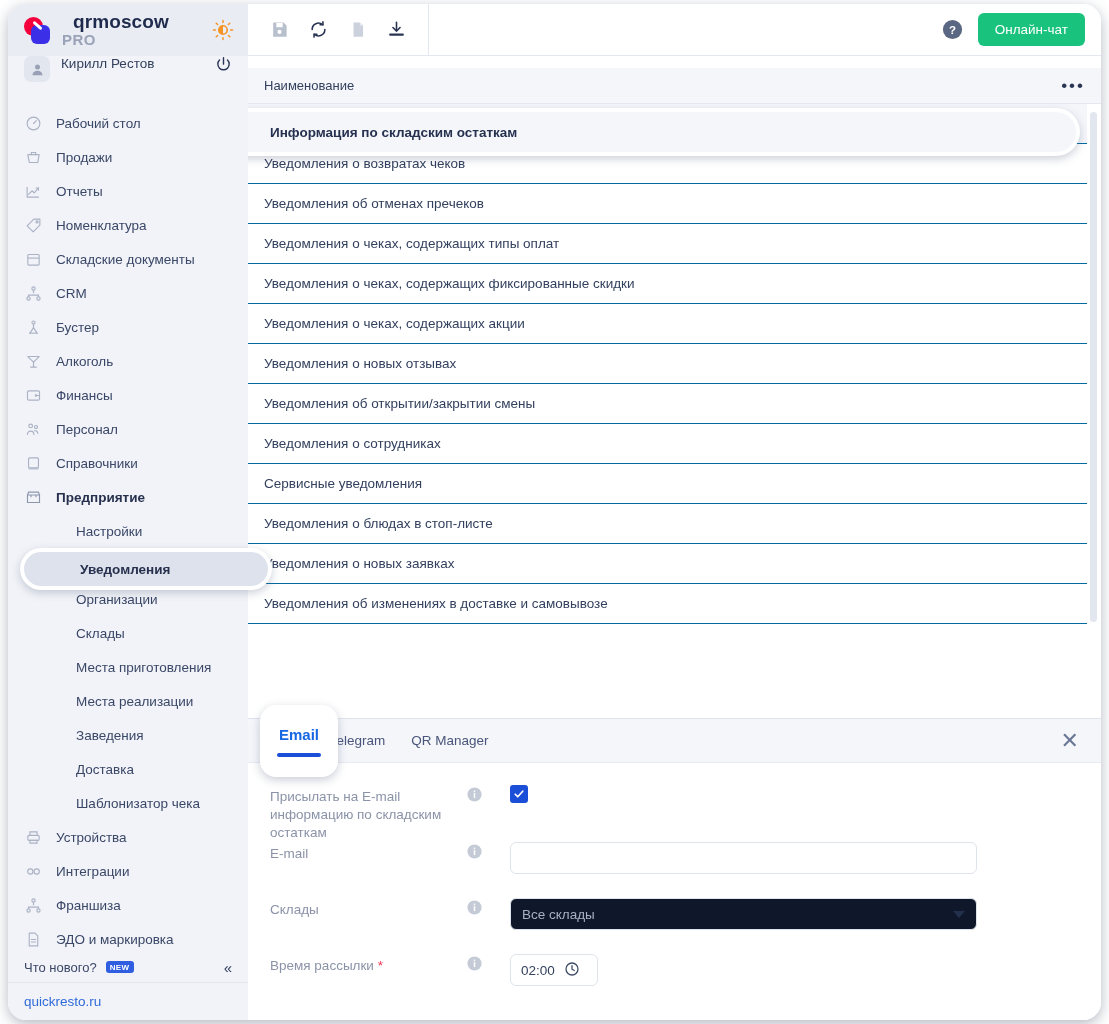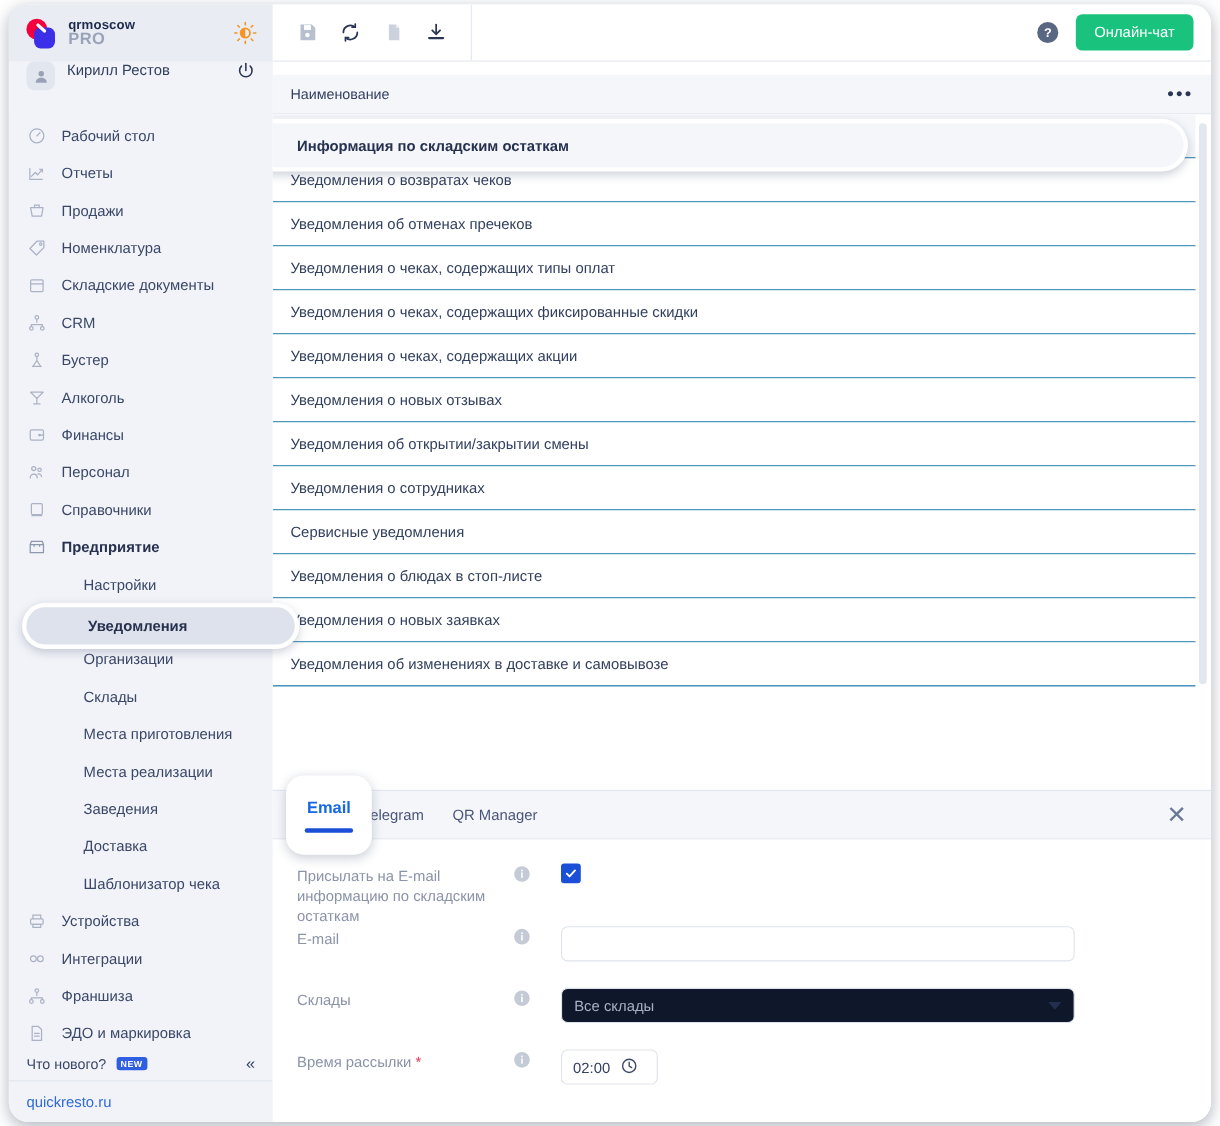--- a/index.html
+++ b/index.html
@@ -47,21 +47,21 @@
     position: absolute; left: 2px; top: 2px;
     width: 19px; height: 19px; border-radius: 50%;
     background: #f5003c;
   }
   .logo .slash {
     position: absolute; left: 10px; top: 9px;
     width: 11px; height: 3px; background: #fff;
     transform: rotate(42deg); border-radius: 2px;
   }
   .brand-text { flex: 1; line-height: 1.05; }
-  .brand-name { font-size: 12px; font-weight: bold; color: #1f2b4d; letter-spacing: .1px;}
+  .brand-name { font-size: 19px; font-weight: bold; color: #1f2b4d; letter-spacing: .1px; margin-left: 11px;}
   .brand-sub { font-size: 15px; color: #9aa3b7; font-weight: bold; letter-spacing: .4px;}
   .sun { width: 22px; height: 22px; }
 
   .user-row {
     height: 46px; display: flex; align-items: flex-start; gap: 11px;
     padding: 0 16px; background: #f1f3f8;
   }
   .avatar {
     width: 26px; height: 26px; border-radius: 7px; background: #e2e6ef;
     display: flex; align-items: center; justify-content: center;
@@ -271,36 +271,36 @@
             <circle cx="12" cy="12" r="9"></circle>
               <path d="M12 12l4-4" stroke-linecap="round"></path>
             </svg>
         </span>
         <span>Рабочий стол</span>
       </div>
 
       <div class="nav-item">
         <span class="ico">
           <svg width="17" height="17" viewBox="0 0 24 24" fill="none" stroke="#aab2c4" stroke-width="1.6">
+            <path d="M4 8h16l-2 11H6z" stroke-linejoin="round"></path>
+              <path d="M9 8V5h6v3" stroke-linecap="round"></path>
+            </svg>
+        </span>
+        <span>Продажи</span>
+      </div>
+
+      <div class="nav-item">
+        <span class="ico">
+          <svg width="17" height="17" viewBox="0 0 24 24" fill="none" stroke="#aab2c4" stroke-width="1.6">
             <path d="M3 20V6M3 20h16" stroke-linecap="round"></path>
               <path d="M5 16l5-5 3 3 6-7" stroke-linecap="round"></path>
               <path d="M15 7h4v4"></path>
             </svg>
         </span>
         <span>Отчеты</span>
-      </div>
-
-      <div class="nav-item">
-        <span class="ico">
-          <svg width="17" height="17" viewBox="0 0 24 24" fill="none" stroke="#aab2c4" stroke-width="1.6">
-            <path d="M4 8h16l-2 11H6z" stroke-linejoin="round"></path>
-              <path d="M9 8V5h6v3" stroke-linecap="round"></path>
-            </svg>
-        </span>
-        <span>Продажи</span>
       </div>
 
       <div class="nav-item">
         <span class="ico">
           <svg width="17" height="17" viewBox="0 0 24 24" fill="none" stroke="#aab2c4" stroke-width="1.6">
             <path d="M3 12.5L12.5 3H21v8.5L11.5 21z" stroke-linejoin="round"></path>
               <circle cx="17" cy="7" r="1.5"></circle>
             </svg>
         </span>
         <span>Номенклатура</span>

